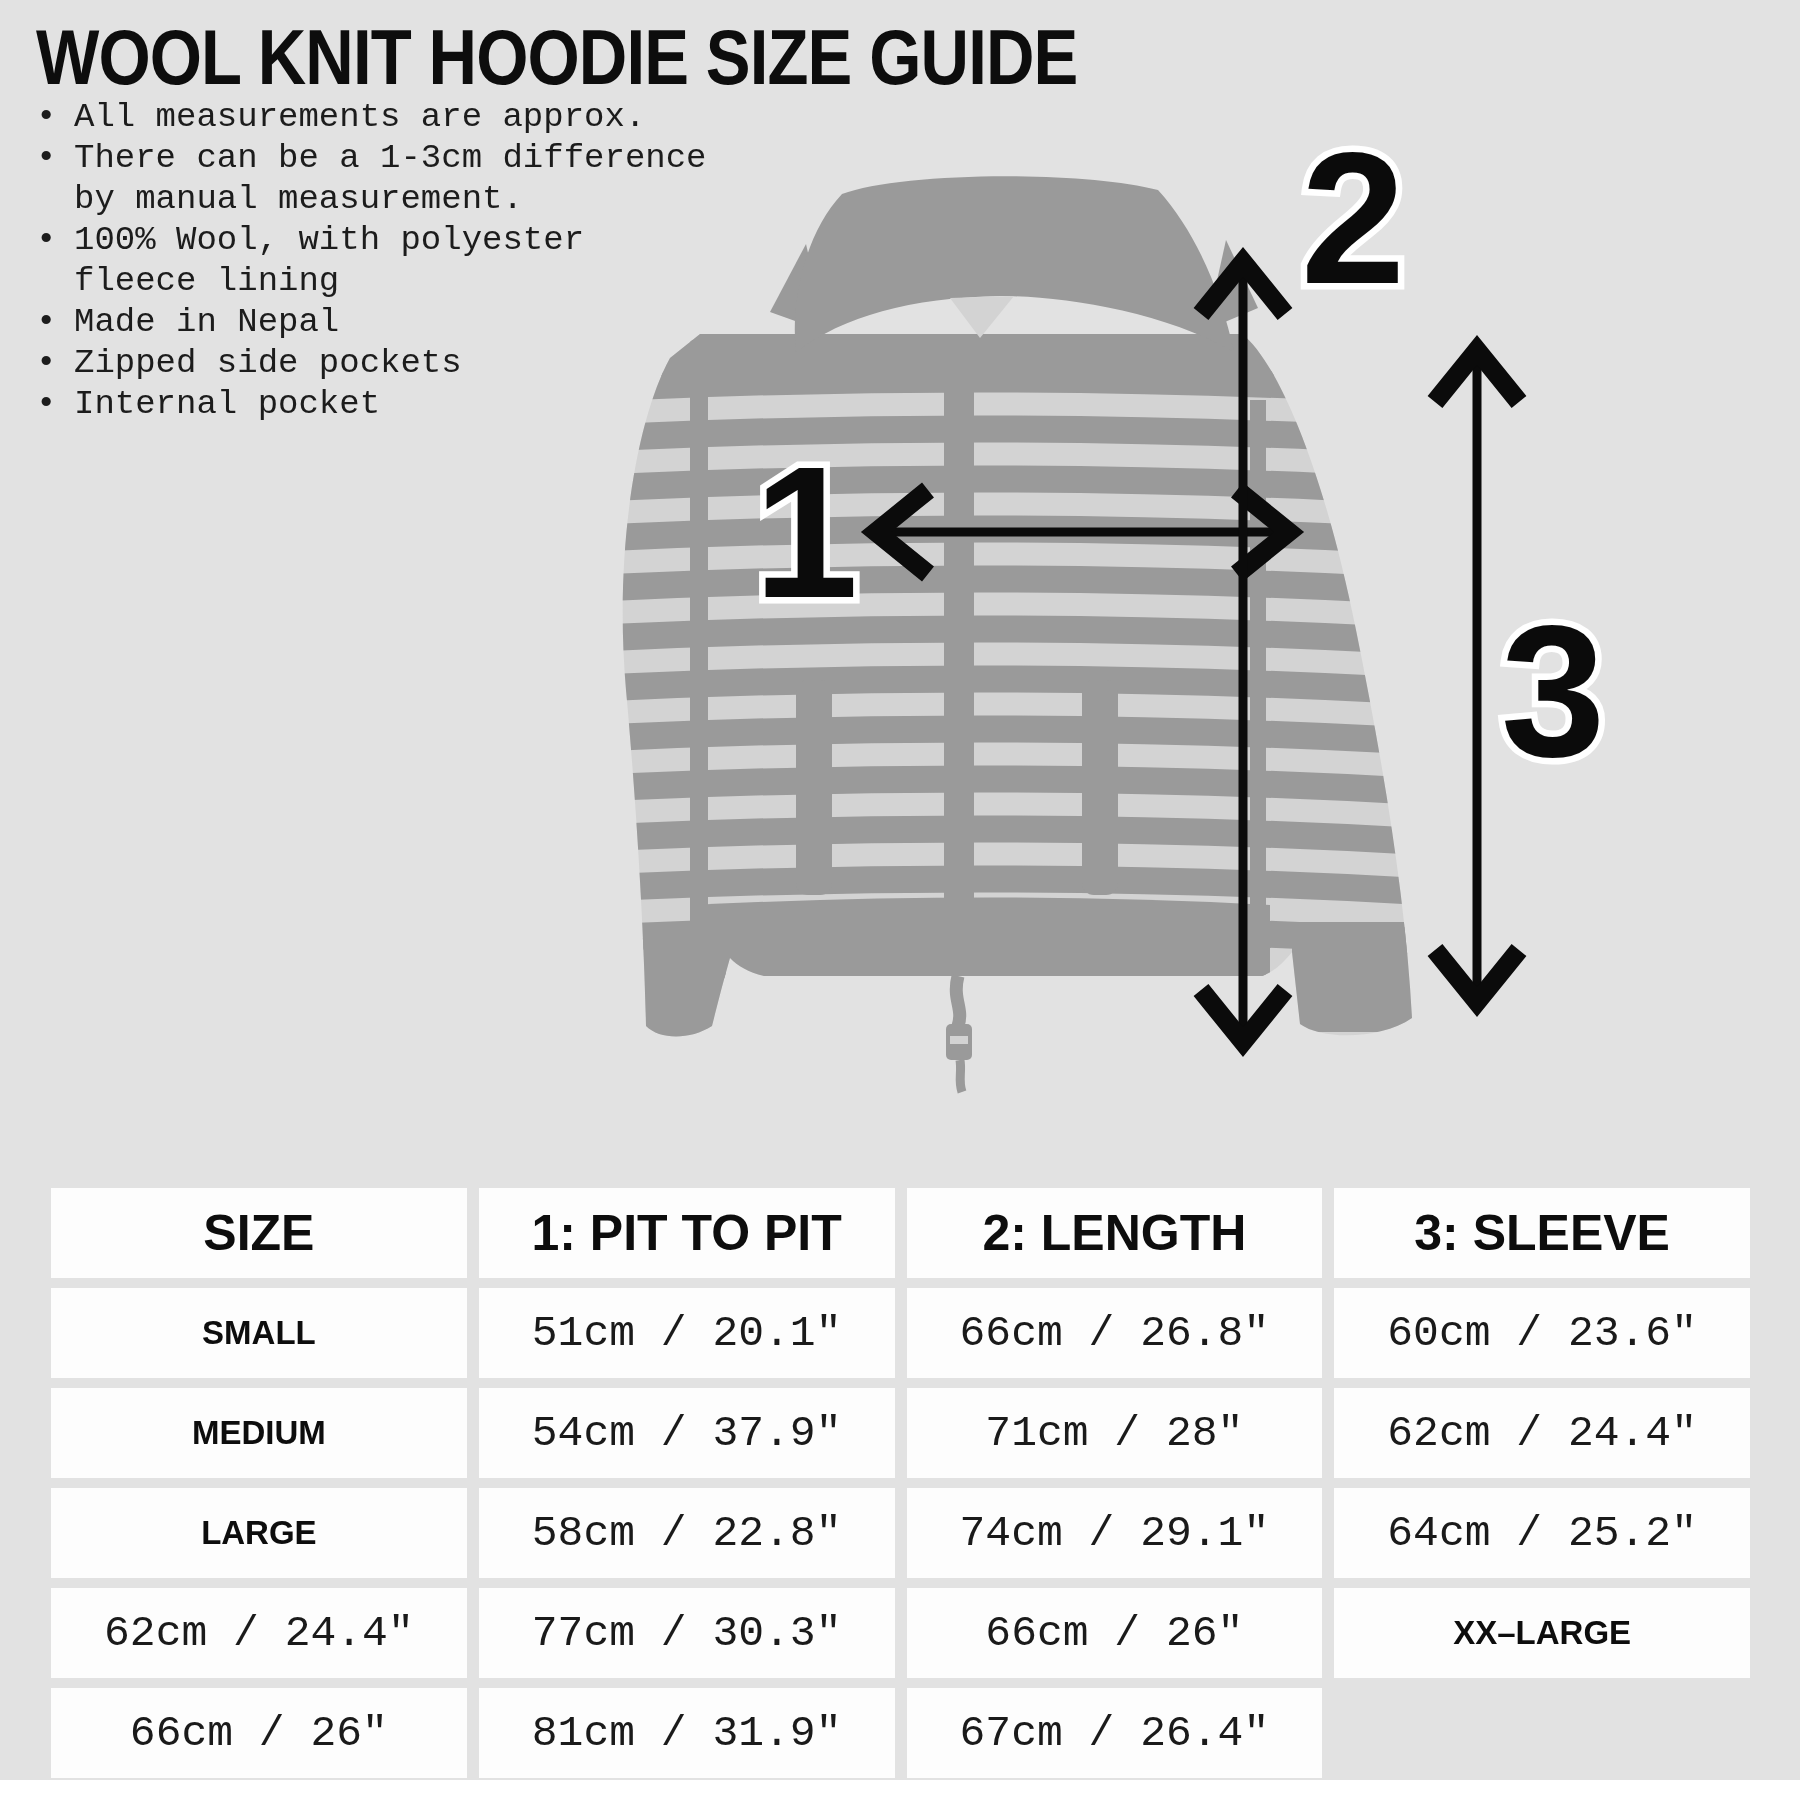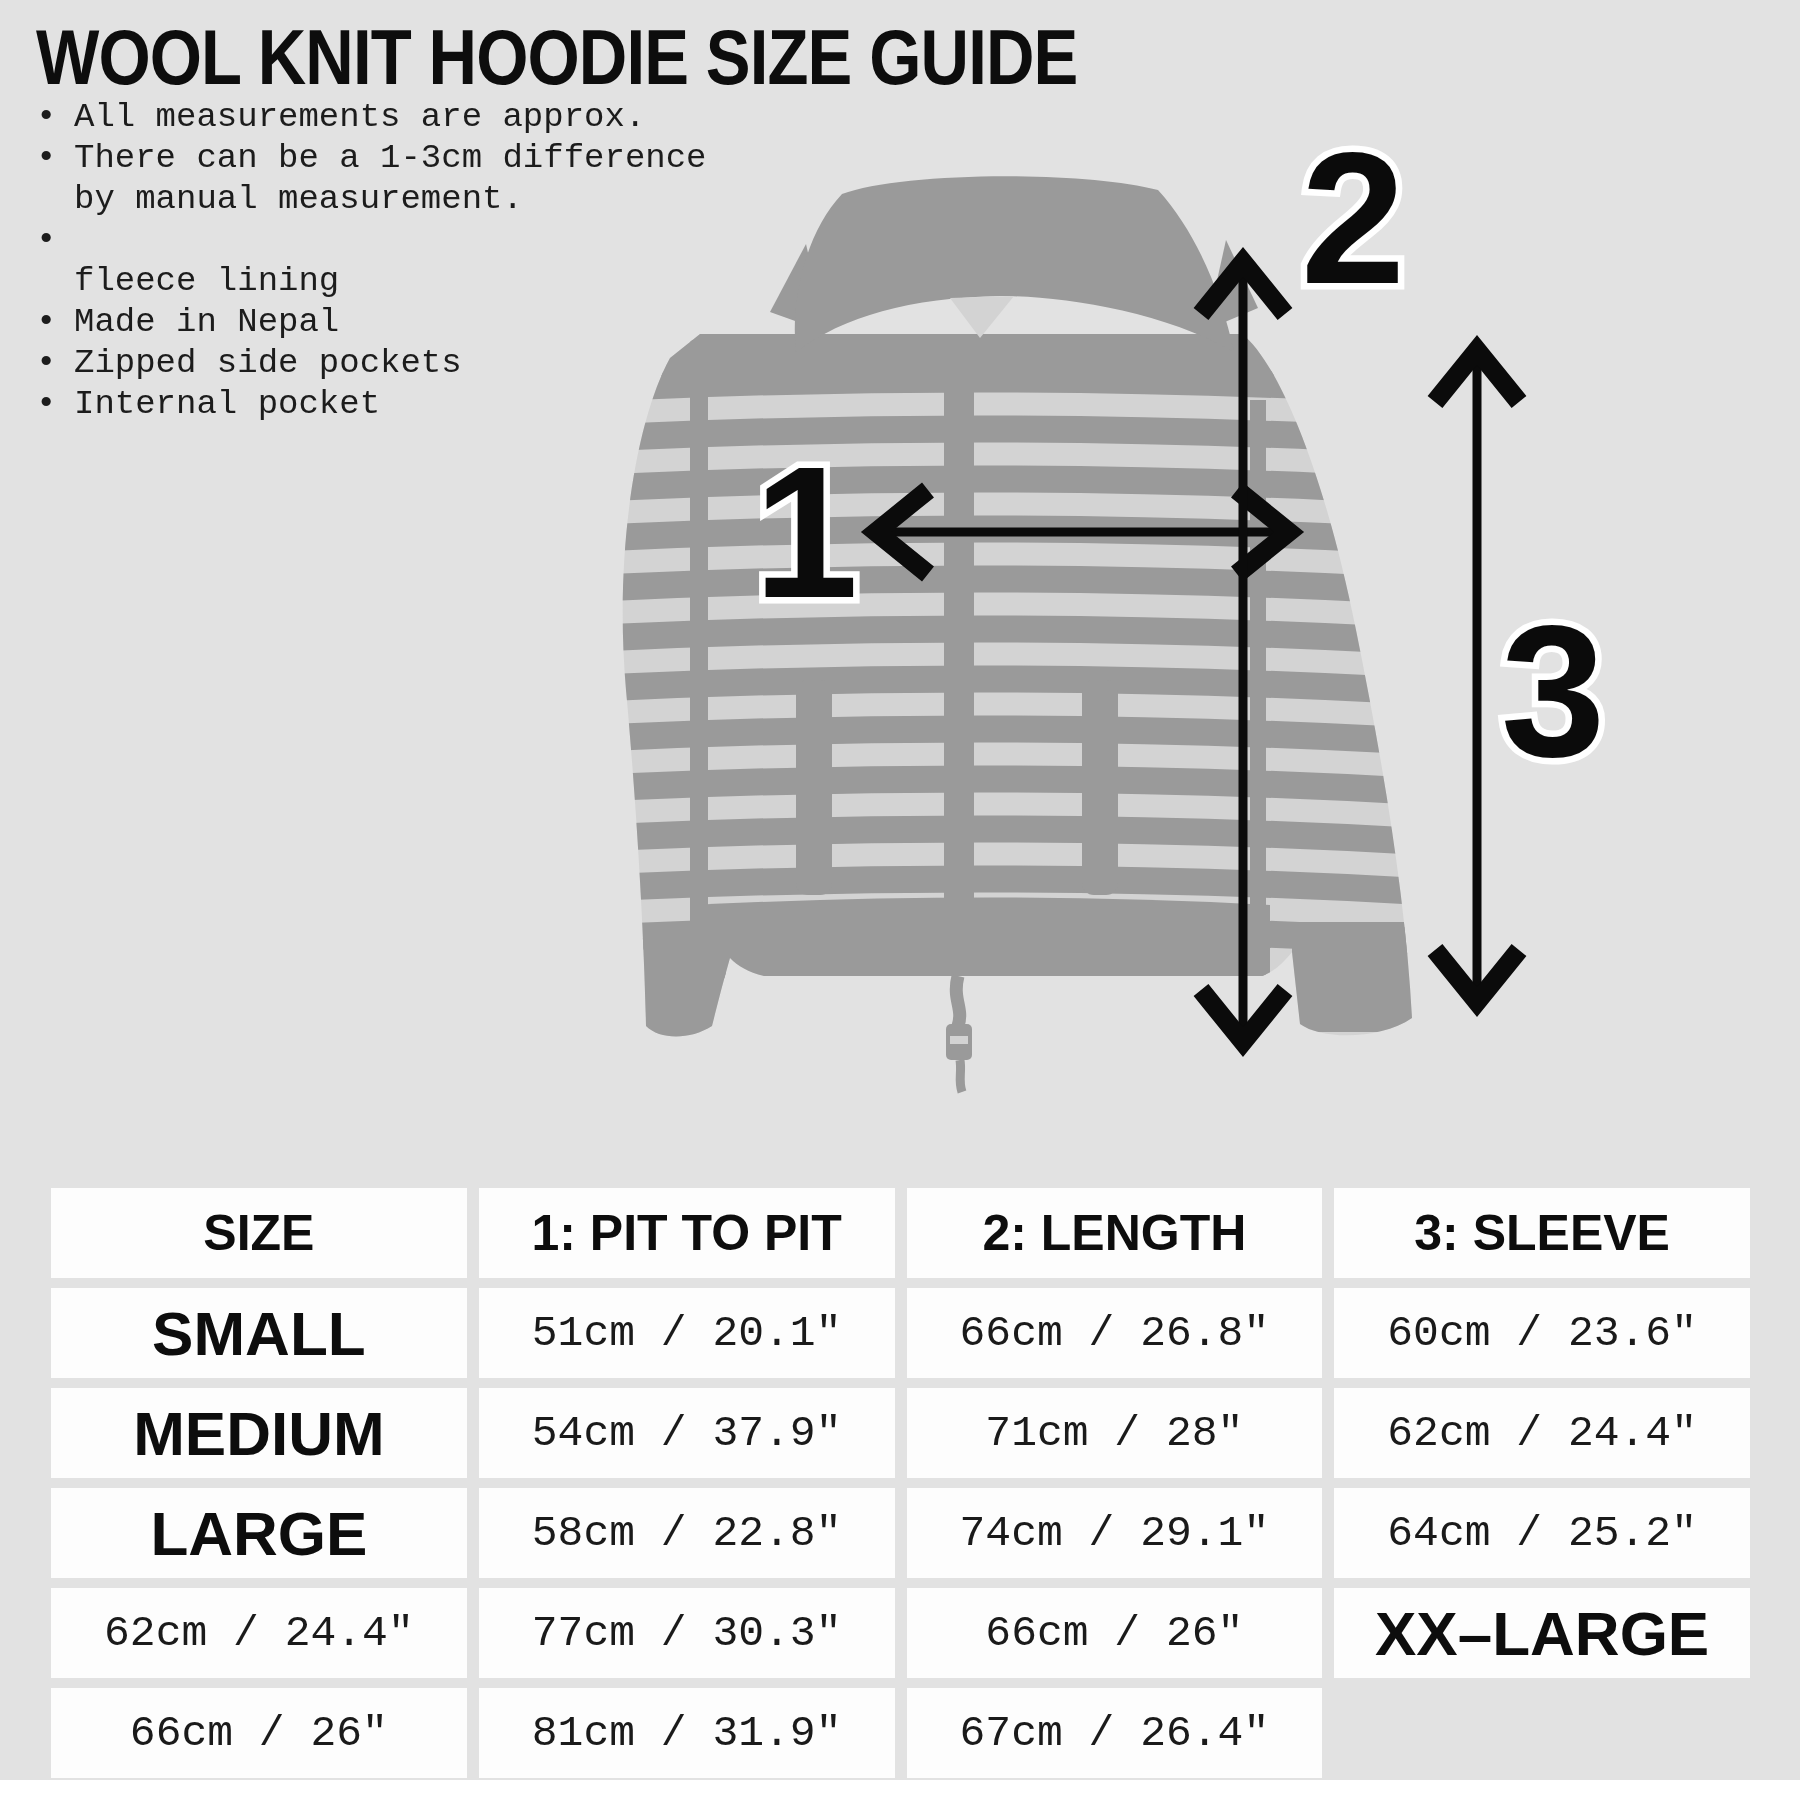--- a/index.html
+++ b/index.html
@@ -78,21 +78,21 @@
     justify-content:center;
     overflow:hidden;
   }
   .cell.header{
     font-weight:bold;
     font-size:50px;
     letter-spacing:0px;
   }
   .cell.size-label{
     font-weight:bold;
-    font-size:62px;
+    font-size:33px;
   }
   .cell.value{
     font-family:"Liberation Mono","DejaVu Sans Mono", monospace;
     font-size:43px;
     color:#1a1a1a;
     white-space:pre;
   }
 </style>
 </head>
 <body>
@@ -105,21 +105,21 @@
     <div class="note-line">
       <span class="note-bullet">•</span><span>All measurements are approx.</span>
     </div>
     <div class="note-line">
       <span class="note-bullet">•</span><span>There can be a 1-3cm difference</span>
     </div>
     <div class="note-line">
       <span class="note-bullet"></span><span>by manual measurement.</span>
     </div>
     <div class="note-line">
-      <span class="note-bullet">•</span>
+      <span class="note-bullet">•</span><span>100% Wool, with polyester</span>
     </div>
     <div class="note-line">
       <span class="note-bullet"></span><span>fleece lining</span>
     </div>
     <div class="note-line">
       <span class="note-bullet">•</span><span>Made in Nepal</span>
     </div>
     <div class="note-line">
       <span class="note-bullet">•</span><span>Zipped side pockets</span>
     </div>

